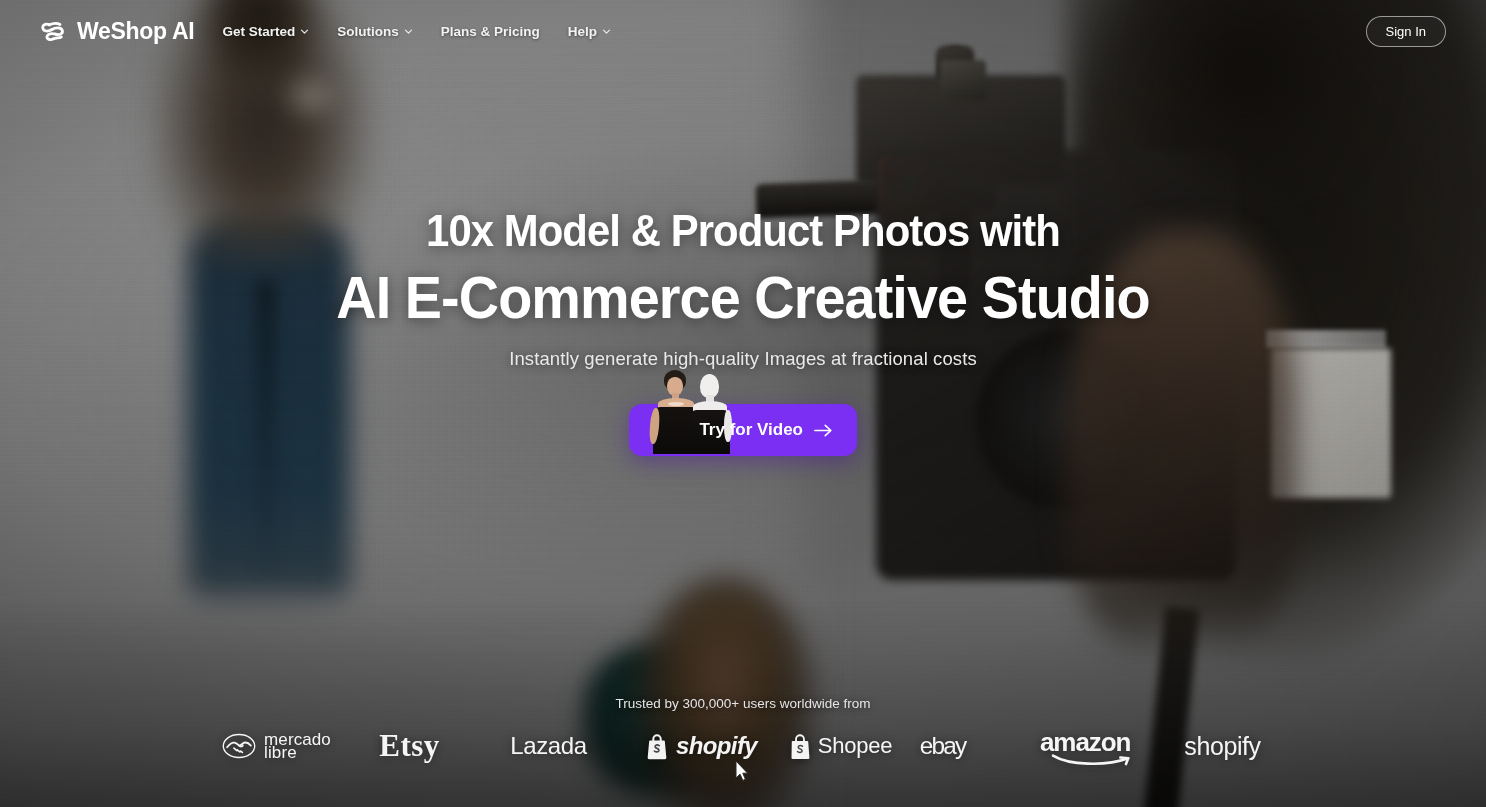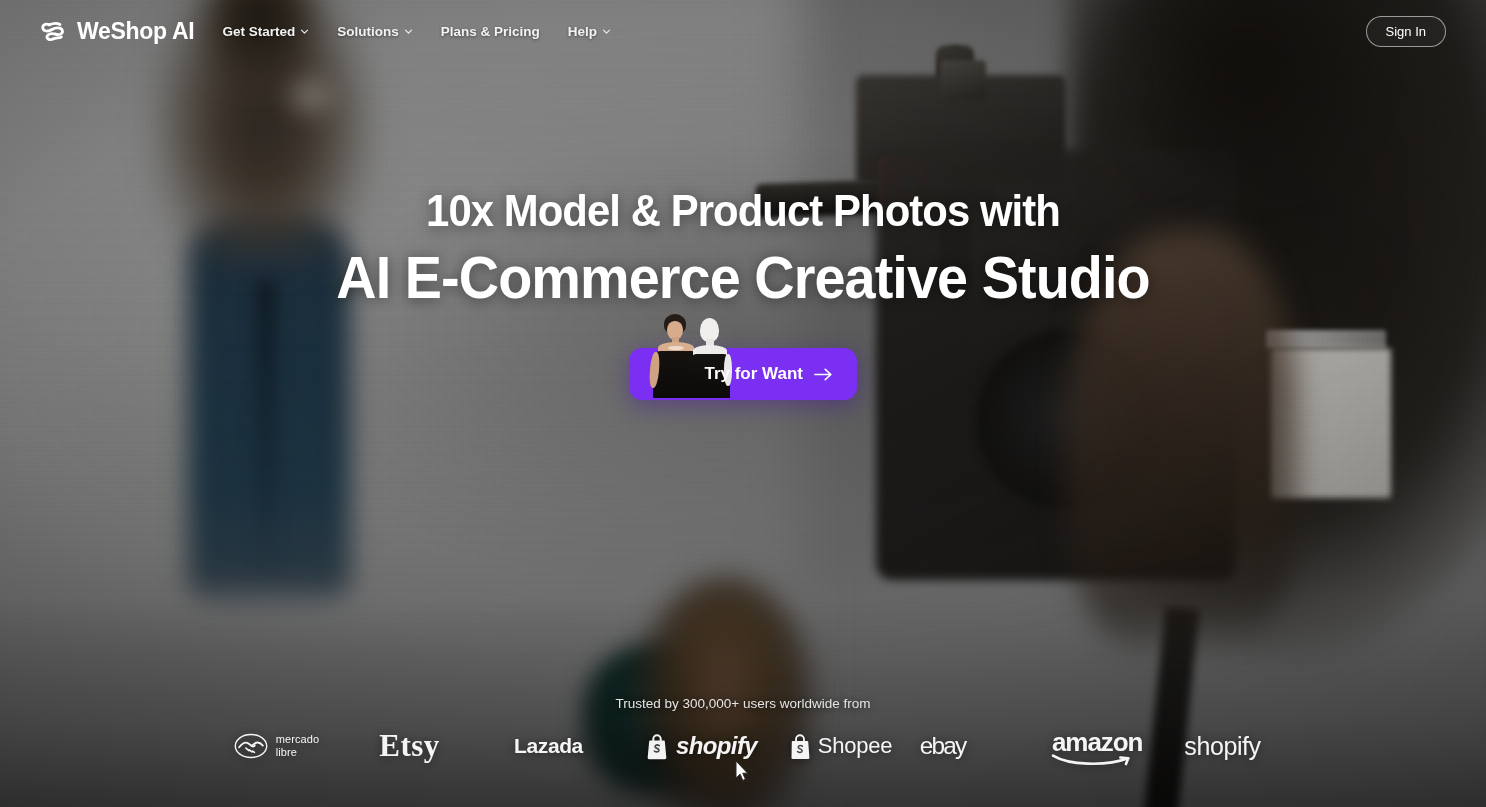--- a/index.html
+++ b/index.html
@@ -211,21 +211,21 @@
     min-width:78px; height:31px; padding:0 19px;
     border:1px solid rgba(255,255,255,.55);
     border-radius:999px;
     font-size:13px; font-weight:500; color:#fff;
     background:rgba(255,255,255,.04);
     cursor:pointer; white-space:nowrap;
   }
 
   
   .hero {
-    position:absolute; left:0; right:0; top:180px;
+    position:absolute; left:0; right:0; top:200px;
     text-align:center; z-index:30;
   }
   .h-line1, .h-line2 {
     color:#fff; font-weight:700;
     font-family:"Liberation Sans Narrow","Liberation Sans", sans-serif;
     letter-spacing:-1px;
     text-shadow:0 2px 14px rgba(0,0,0,.45);
     white-space:nowrap;
   }
   .h-line1 { font-size:45px; line-height:62px; transform:scaleX(.93); }
@@ -377,40 +377,40 @@
   .ls-etsy   { width:118px; }
   .ls-lazada { width:160px; }
   .ls-shopify{ width:145px; gap:7px; }
   .ls-shopee { width:133px; gap:6px;justify-content:center; }
   .ls-ebay   { width:120px; }
   .ls-amazon { width:135px; }
   .ls-allegro{ width:122px; }
 
   .ml-icon { width:34px; height:26px; }
   .ml-text {
-    font-size:11px; font-weight:500; line-height:13px; text-align:left;
+    font-size:17px; font-weight:500; line-height:13px; text-align:left;
     letter-spacing:.1px;
   }
   .etsy-text {
     font-family:"Liberation Serif","DejaVu Serif",serif;
     font-size:31px; font-weight:700; letter-spacing:.5px;
   }
   .lazada-text {
-    font-size:21px; font-weight:700; letter-spacing:-.4px;
+    font-size:24px; font-weight:400; letter-spacing:-.4px;
   }
   .shopify-icon, .shopee-icon { width:24px; height:27px; }
   .shopify-text {
     font-size:24px; font-weight:700; font-style:italic; letter-spacing:-.6px;
   }
   .shopee-text { font-size:22px; font-weight:400; letter-spacing:-.2px; }
   .ebay-svg { width:96px; height:34px; }
   .amazon-wrap { position:relative; width:108px; height:34px; }
   .amazon-text {
     font-size:26px; font-weight:700; letter-spacing:-1.1px;
-    position:absolute; left:12px; top:-2px;
+    position:absolute; left:0; top:-2px;
   }
   .amazon-smile { position:absolute; left:7px; top:24px; width:96px; height:14px; }
   .allegro-text { font-size:25px; font-weight:500; letter-spacing:-.4px; }
 
   
   .cursor { position:absolute; left:734px; top:760px; width:16px; height:24px; z-index:60; pointer-events:none; }
 </style>
 </head>
 <body>
 
@@ -490,41 +490,42 @@
     </nav>
 
     <div class="spacer"></div>
 
     <button class="signin">Sign In</button>
   </header>
 
   <section class="hero">
     <div class="h-line1">10x Model &amp; Product Photos with</div>
     <div class="h-line2">AI E-Commerce Creative Studio</div>
+    <div class="h-sub">Instantly generate high-quality Images at fractional costs</div>
 
     <div class="cta-row">
 
       <button class="btn-try">
         <span class="try-thumb">
           <span class="tm-bg"></span>
           <span class="tm-woman-hair"></span>
           <span class="tm-woman-face"></span>
           <span class="tm-woman-neck"></span>
           <span class="tm-woman-shoulder"></span>
           <span class="tm-necklace"></span>
           <span class="tm-woman-dress"></span>
           <span class="tm-woman-arm"></span>
           <span class="tm-mann-head"></span>
           <span class="tm-mann-neck"></span>
           <span class="tm-mann-shoulder"></span>
           <span class="tm-mann-dress"></span>
           <span class="tm-mann-arm"></span>
         </span>
         <span class="btn-try-label">
-          <span>Try for Want</span>
+          <span>Try for Video</span>
           <svg class="arrow" viewBox="0 0 22 16">
             <path d="M1 8 H19 M13 2 L19.5 8 L13 14" fill="none" stroke="#ffffff" stroke-width="1.9" stroke-linecap="round" stroke-linejoin="round"></path>
           </svg>
         </span>
       </button>
 
 
     </div>
   </section>
 

